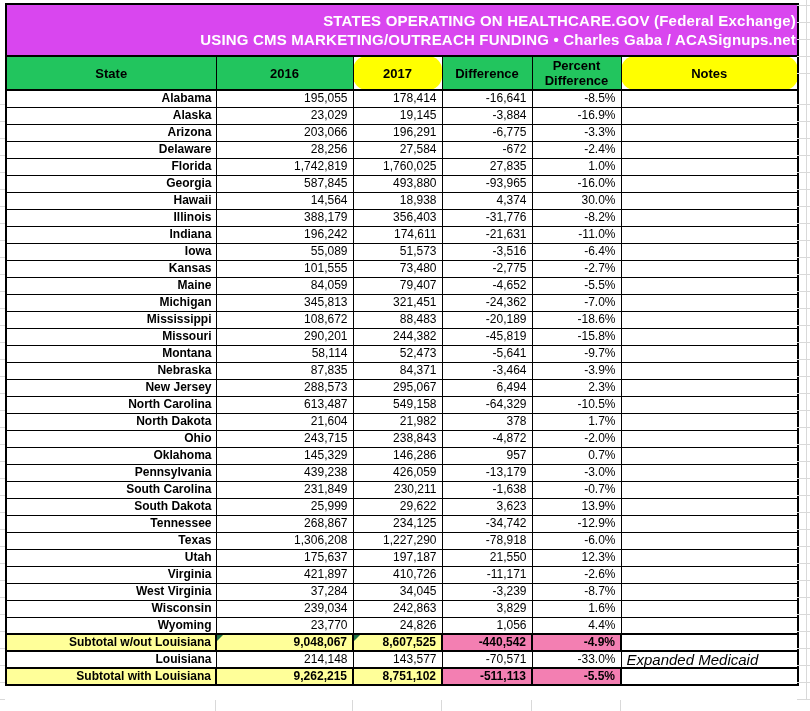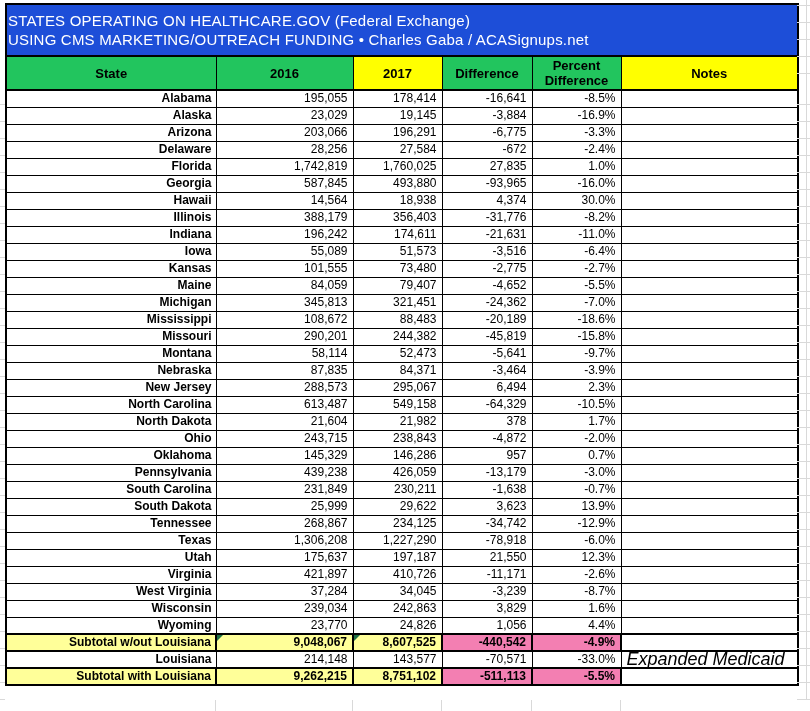--- a/index.html
+++ b/index.html
@@ -41,38 +41,38 @@
   col.c-state{width:210px;}
   col.c-2016{width:137px;}
   col.c-2017{width:89px;}
   col.c-diff{width:90px;}
   col.c-pct{width:89px;}
   col.c-notes{width:177px;}
 
   th,td{border:1px solid #000;overflow:hidden;white-space:nowrap;}
 
   th.title{
-    background:#1d4ed8;color:#fff;height:48px;
-    border:2px solid #000;text-align:left;vertical-align:middle;
-    font-size:15px;font-weight:normal;letter-spacing:.2px;
+    background:#d946ef;color:#fff;height:48px;
+    border:2px solid #000;text-align:right;vertical-align:middle;
+    font-size:15px;font-weight:bold;letter-spacing:.2px;
   }
   th.title div{line-height:19px;}
 
   tr.col-head th{
     background:#22c55e;height:30px;font-size:13px;font-weight:bold;
     text-align:center;vertical-align:middle;line-height:15px;
     border-bottom:2px solid #000;white-space:normal;
   }
-  tr.col-head th.hl{background:#FFFF00;}
+  tr.col-head th.hl{background:#FFFF00;border-radius:14px;}
 
   tbody tr{height:17px;}
   tbody td{font-size:12px;padding:0 5px;vertical-align:middle;line-height:15px;}
   td.state{font-weight:bold;text-align:right;padding-right:4px;padding-left:22px;}
   td.num{text-align:right;}
-  td.notes{text-align:left;font-style:italic;font-size:18px;}
+  td.notes{text-align:left;font-style:italic;font-size:15px;}
 
   tr.subtotal td{font-weight:bold;border:2px solid #000;}
   tr.subtotal td.cy{background:#FFFF99;}
   tr.subtotal td.cp{background:#F37FB2;}
   tr.subtotal td.cw{background:#fff;}
 
   td.flag{position:relative;}
   td.flag::before{
     content:"";position:absolute;top:0;left:0;width:0;height:0;
     border-top:6px solid #1E7145;border-right:6px solid transparent;

